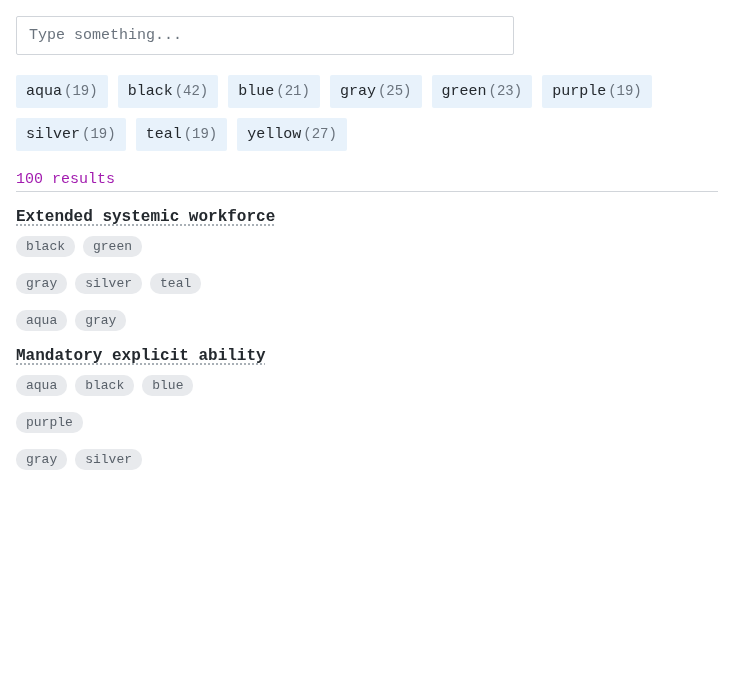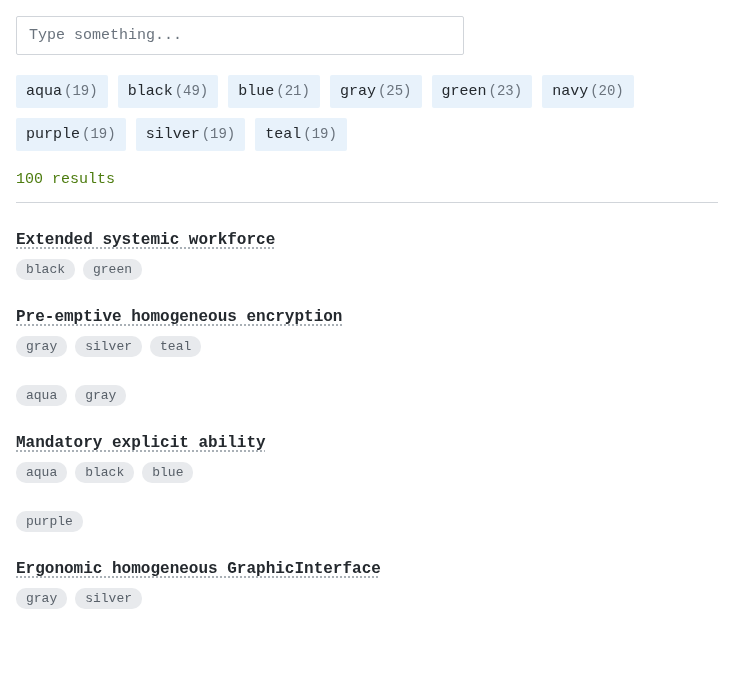--- a/index.html
+++ b/index.html
@@ -8,21 +8,21 @@
       padding: 0;
     }
     body {
       font-family: "SFMono-Regular", Consolas, "Liberation Mono", Menlo, monospace;
       padding: 16px;
       width: 734px;
       color: #24292e;
       background: #fff;
     }
     .search-input {
-      width: 448px;
+      width: 498px;
       padding: 10px 12px;
       font-size: 15px;
       font-family: inherit;
       border: 1px solid #d1d5da;
       border-radius: 2px;
       color: #24292e;
     }
     .search-input::placeholder {
       color: #6a737d;
     }
@@ -45,27 +45,27 @@
     .filter-tag-name {
       color: #24292e;
     }
     .filter-tag-count {
       color: #6a737d;
       font-size: 14px;
       font-family: Liberation Mono, monospace;
     }
     .results-count {
       margin-top: 20px;
-      padding-bottom: 14px;
+      padding-bottom: 3px;
       font-size: 15px;
-      color: #4d7c0f;
+      color: #a21caf;
       border-bottom: 1px solid #d1d5da;
     }
     .result-item {
-      margin-top: 28px;
+      margin-top: 16px;
     }
     .result-title {
       font-size: 16px;
       font-weight: bold;
       color: #24292e;
       text-decoration: underline;
       text-decoration-style: dotted;
       text-decoration-color: #959da5;
       text-underline-offset: 4px;
       cursor: pointer;
@@ -92,76 +92,76 @@
 
 <input type="text" class="search-input" placeholder="Type something..." style="">
 
 <div class="filter-tags" id="filter-tags">
     <div class="filter-tag">
       <span class="filter-tag-name">aqua</span>
       <span class="filter-tag-count">(19)</span>
     </div>
     <div class="filter-tag">
       <span class="filter-tag-name">black</span>
-      <span class="filter-tag-count">(49)</span>
+      <span class="filter-tag-count">(42)</span>
     </div>
     <div class="filter-tag">
       <span class="filter-tag-name">blue</span>
       <span class="filter-tag-count">(21)</span>
     </div>
     <div class="filter-tag">
       <span class="filter-tag-name">gray</span>
       <span class="filter-tag-count">(25)</span>
     </div>
     <div class="filter-tag">
       <span class="filter-tag-name">green</span>
       <span class="filter-tag-count">(23)</span>
     </div>
     <div class="filter-tag">
-      <span class="filter-tag-name">navy</span>
-      <span class="filter-tag-count">(20)</span>
-    </div>
-    <div class="filter-tag">
       <span class="filter-tag-name">purple</span>
       <span class="filter-tag-count">(19)</span>
     </div>
     <div class="filter-tag">
       <span class="filter-tag-name">silver</span>
       <span class="filter-tag-count">(19)</span>
     </div>
     <div class="filter-tag">
       <span class="filter-tag-name">teal</span>
       <span class="filter-tag-count">(19)</span>
     </div>
+    <div class="filter-tag">
+      <span class="filter-tag-name">yellow</span>
+      <span class="filter-tag-count">(27)</span>
+    </div>
   </div>
 
 <div class="results-count">100 results</div>
 
 <div id="results-list">
     <div class="result-item"><a class="result-title">Extended systemic workforce</a><div class="result-tags">
         <span class="result-tag">black</span>
         <span class="result-tag">green</span>
       </div></div>
-    <div class="result-item"><a class="result-title">Pre-emptive homogeneous encryption</a><div class="result-tags">
+    <div class="result-item"><div class="result-tags">
         <span class="result-tag">gray</span>
         <span class="result-tag">silver</span>
         <span class="result-tag">teal</span>
       </div></div>
     <div class="result-item"><div class="result-tags">
         <span class="result-tag">aqua</span>
         <span class="result-tag">gray</span>
       </div></div>
     <div class="result-item"><a class="result-title">Mandatory explicit ability</a><div class="result-tags">
         <span class="result-tag">aqua</span>
         <span class="result-tag">black</span>
         <span class="result-tag">blue</span>
       </div></div>
     <div class="result-item"><div class="result-tags">
         <span class="result-tag">purple</span>
       </div></div>
-    <div class="result-item"><a class="result-title">Ergonomic homogeneous GraphicInterface</a><div class="result-tags">
+    <div class="result-item"><div class="result-tags">
         <span class="result-tag">gray</span>
         <span class="result-tag">silver</span>
       </div></div>
   </div>
 
 
 
 
 </body></html>

